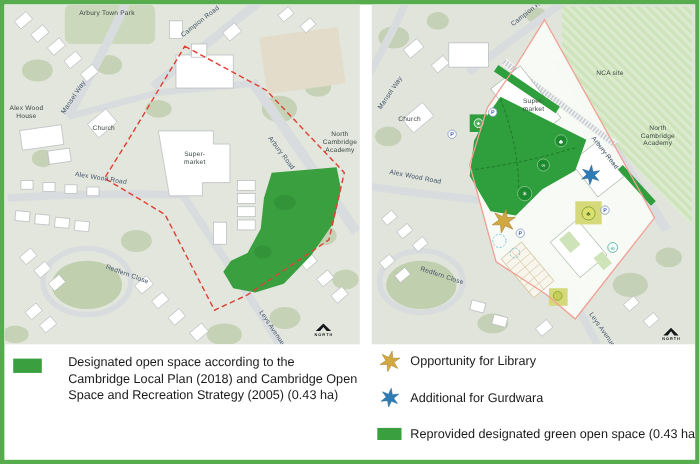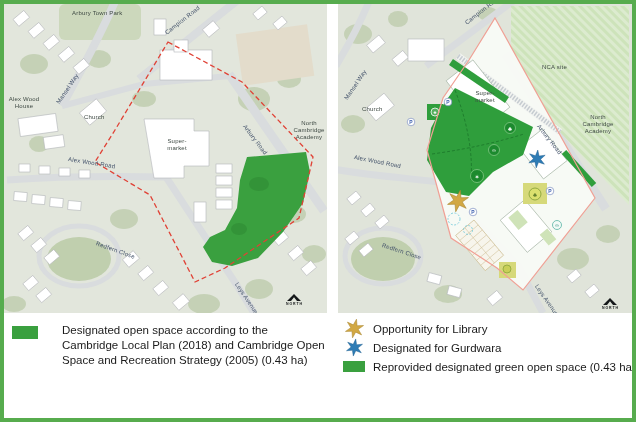--- a/index.html
+++ b/index.html
@@ -16,21 +16,21 @@
   .lbl.wrap{white-space:normal;text-align:center;}
   .north{position:absolute;display:flex;flex-direction:column;align-items:center;}
   .north svg{width:16px;height:8px;}
   .north path{fill:#15181a;}
   .north-label{font-size:3.5px;letter-spacing:.9px;color:#15181a;font-weight:bold;}
   
   #legend-left{position:absolute;left:8px;top:319px;width:320px;display:flex;gap:24px;}
   #legend-left .swatch{width:26px;height:13px;margin-top:3px;flex:0 0 auto;}
   #legend-left .lines{font-size:11.5px;line-height:1.32;color:#1b1b1b;}
   #legend-right{position:absolute;left:338px;top:315px;width:294px;
-                display:flex;flex-direction:column;}
+                display:flex;flex-direction:column;gap:14px;}
   .legend-row{display:flex;align-items:center;gap:7px;height:19px;}
   .legend-row .icon-cell{width:24px;display:flex;justify-content:center;align-items:center;flex:0 0 auto;}
   .legend-row .txt{font-size:11.5px;color:#1b1b1b;}
   .legend-row .swatch{width:22px;height:11px;}
 </style>
 </head>
 <body>
 
 <div id="frame">
 
@@ -301,21 +301,21 @@
         </svg>
       </span>
       <span class="txt">Opportunity for Library</span>
     </div>
     <div class="legend-row">
       <span class="icon-cell">
         <svg width="19" height="19" viewBox="-11 -11 22 22">
           <polygon points="0,-10 2,-3.46 8.66,-5 4,0 8.66,5 2,3.46 0,10 -2,3.46 -8.66,5 -4,0 -8.66,-5 -2,-3.46" transform="rotate(8)" stroke="#1e5e8e" stroke-width="0.5" fill="#2e7cb5"></polygon>
         </svg>
       </span>
-      <span class="txt">Designated for Gurdwara</span>
+      <span class="txt">Additional for Gurdwara</span>
     </div>
     <div class="legend-row">
       <span class="icon-cell">
         <span class="swatch" style="background-color: rgb(58, 160, 63);"></span>
       </span>
       <span class="txt">Reprovided designated green open space (0.43 ha)</span>
     </div>
   </div>
 
 </div>

